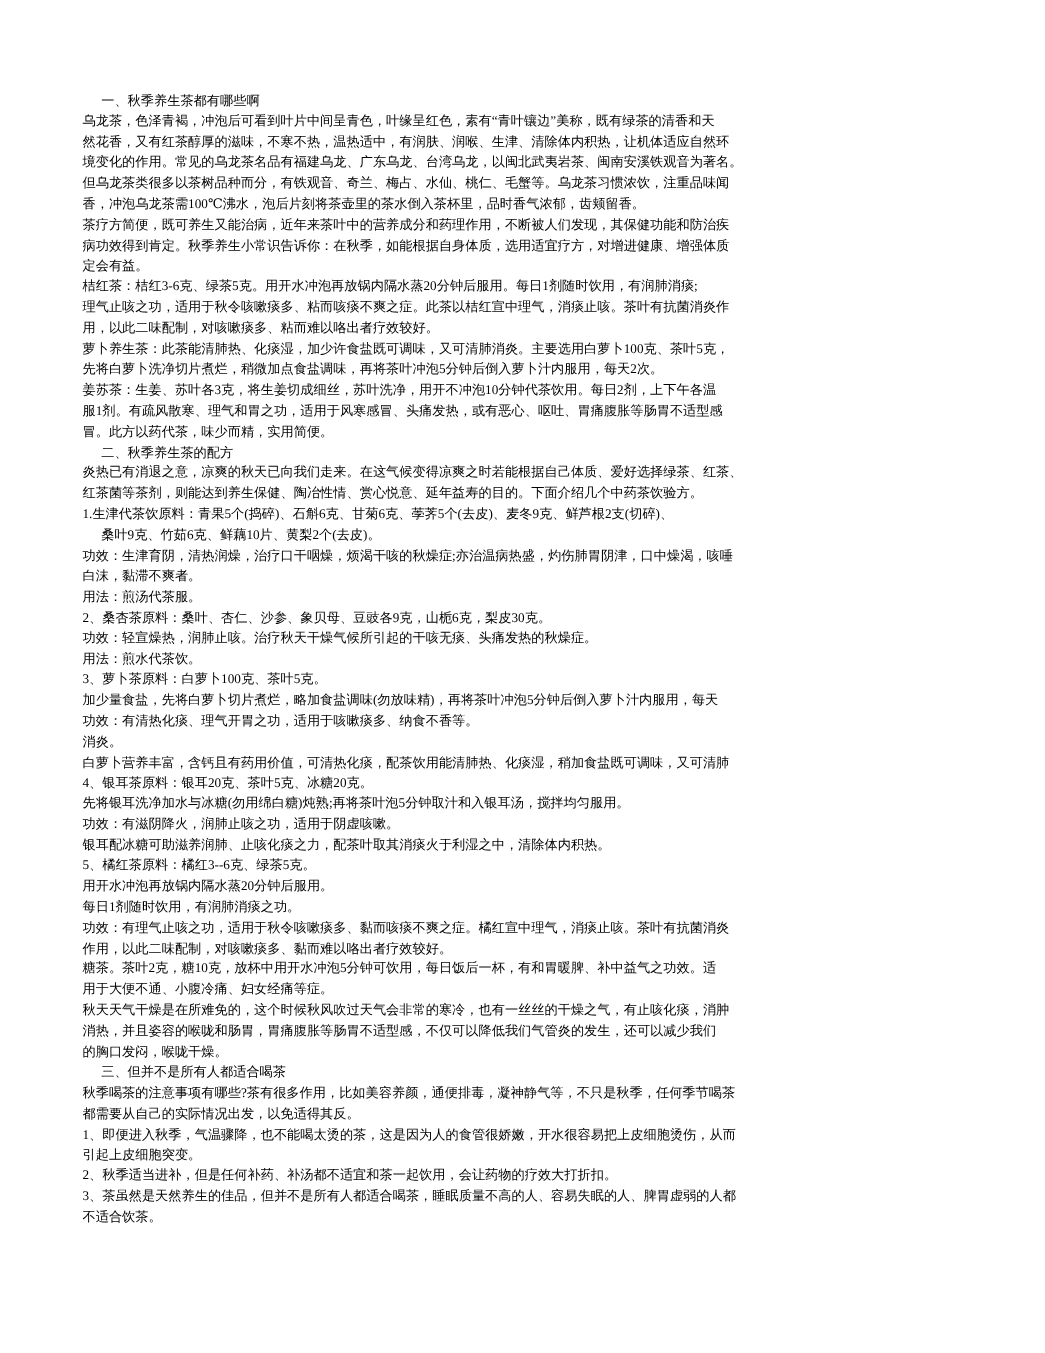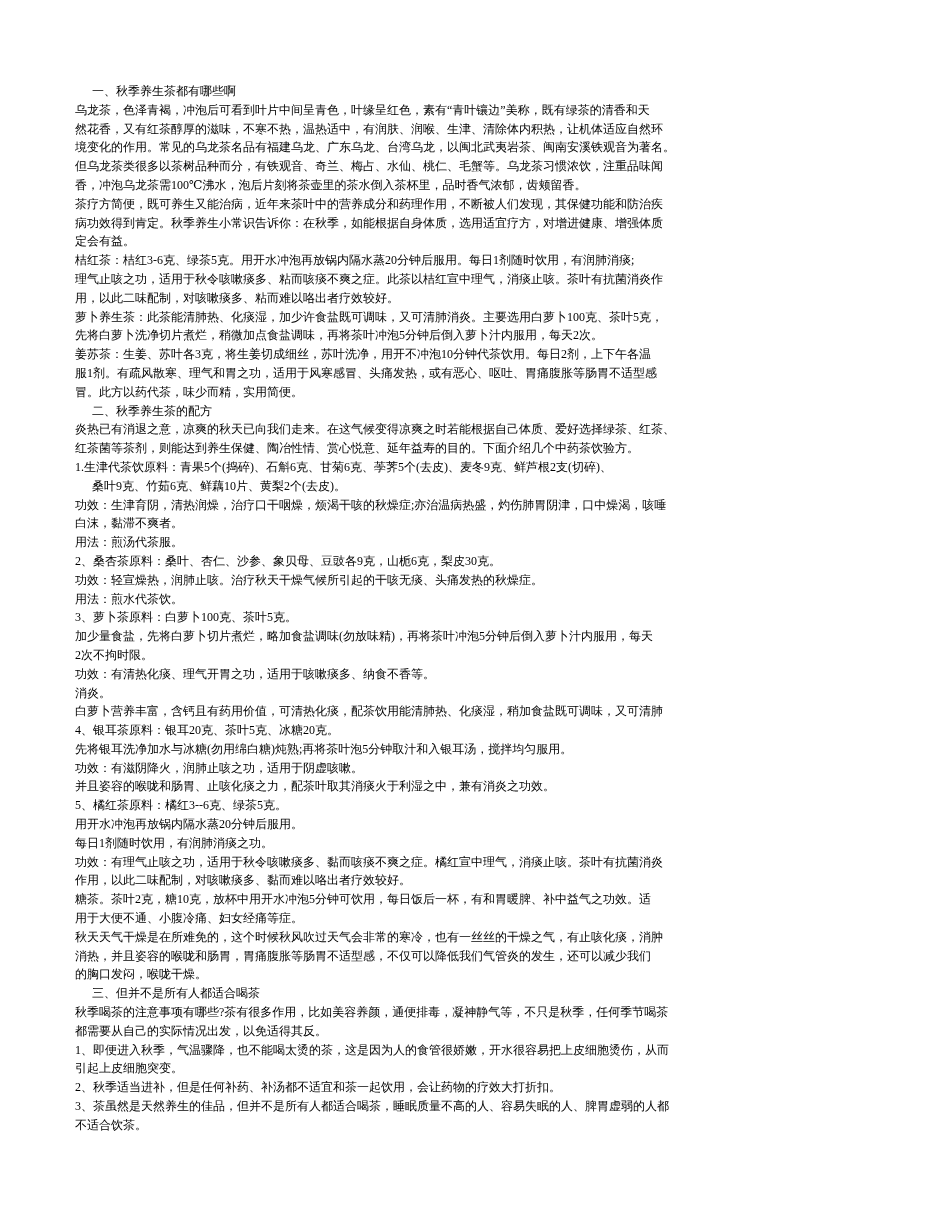--- a/index.html
+++ b/index.html
@@ -59,28 +59,27 @@
       <div class="line">1.生津代茶饮原料：青果5个(捣碎)、石斛6克、甘菊6克、荸荠5个(去皮)、麦冬9克、鲜芦根2支(切碎)、</div>
       <div class="line indent">桑叶9克、竹茹6克、鲜藕10片、黄梨2个(去皮)。</div>
       <div class="line">功效：生津育阴，清热润燥，治疗口干咽燥，烦渴干咳的秋燥症;亦治温病热盛，灼伤肺胃阴津，口中燥渴，咳唾</div>
       <div class="line">白沫，黏滞不爽者。</div>
       <div class="line">用法：煎汤代茶服。</div>
       <div class="line">2、桑杏茶原料：桑叶、杏仁、沙参、象贝母、豆豉各9克，山栀6克，梨皮30克。</div>
       <div class="line">功效：轻宣燥热，润肺止咳。治疗秋天干燥气候所引起的干咳无痰、头痛发热的秋燥症。</div>
       <div class="line">用法：煎水代茶饮。</div>
       <div class="line">3、萝卜茶原料：白萝卜100克、茶叶5克。</div>
       <div class="line">加少量食盐，先将白萝卜切片煮烂，略加食盐调味(勿放味精)，再将茶叶冲泡5分钟后倒入萝卜汁内服用，每天</div>
-      <div class="line">2次不拘时限。</div>
       <div class="line">功效：有清热化痰、理气开胃之功，适用于咳嗽痰多、纳食不香等。</div>
       <div class="line">消炎。</div>
       <div class="line">白萝卜营养丰富，含钙且有药用价值，可清热化痰，配茶饮用能清肺热、化痰湿，稍加食盐既可调味，又可清肺</div>
       <div class="line">4、银耳茶原料：银耳20克、茶叶5克、冰糖20克。</div>
       <div class="line">先将银耳洗净加水与冰糖(勿用绵白糖)炖熟;再将茶叶泡5分钟取汁和入银耳汤，搅拌均匀服用。</div>
       <div class="line">功效：有滋阴降火，润肺止咳之功，适用于阴虚咳嗽。</div>
-      <div class="line">并且姿容的喉咙和肠胃、止咳化痰之力，配茶叶取其消痰火于利湿之中，兼有消炎之功效。</div>
+      <div class="line">银耳配冰糖可助滋养润肺、止咳化痰之力，配茶叶取其消痰火于利湿之中，清除体内积热。</div>
       <div class="line">5、橘红茶原料：橘红3--6克、绿茶5克。</div>
       <div class="line">用开水冲泡再放锅内隔水蒸20分钟后服用。</div>
       <div class="line">每日1剂随时饮用，有润肺消痰之功。</div>
       <div class="line">功效：有理气止咳之功，适用于秋令咳嗽痰多、黏而咳痰不爽之症。橘红宣中理气，消痰止咳。茶叶有抗菌消炎</div>
       <div class="line">作用，以此二味配制，对咳嗽痰多、黏而难以咯出者疗效较好。</div>
       <div class="line">糖茶。茶叶2克，糖10克，放杯中用开水冲泡5分钟可饮用，每日饭后一杯，有和胃暖脾、补中益气之功效。适</div>
       <div class="line">用于大便不通、小腹冷痛、妇女经痛等症。</div>
       <div class="line">秋天天气干燥是在所难免的，这个时候秋风吹过天气会非常的寒冷，也有一丝丝的干燥之气，有止咳化痰，消肿</div>
       <div class="line">消热，并且姿容的喉咙和肠胃，胃痛腹胀等肠胃不适型感，不仅可以降低我们气管炎的发生，还可以减少我们</div>
       <div class="line">的胸口发闷，喉咙干燥。</div>

